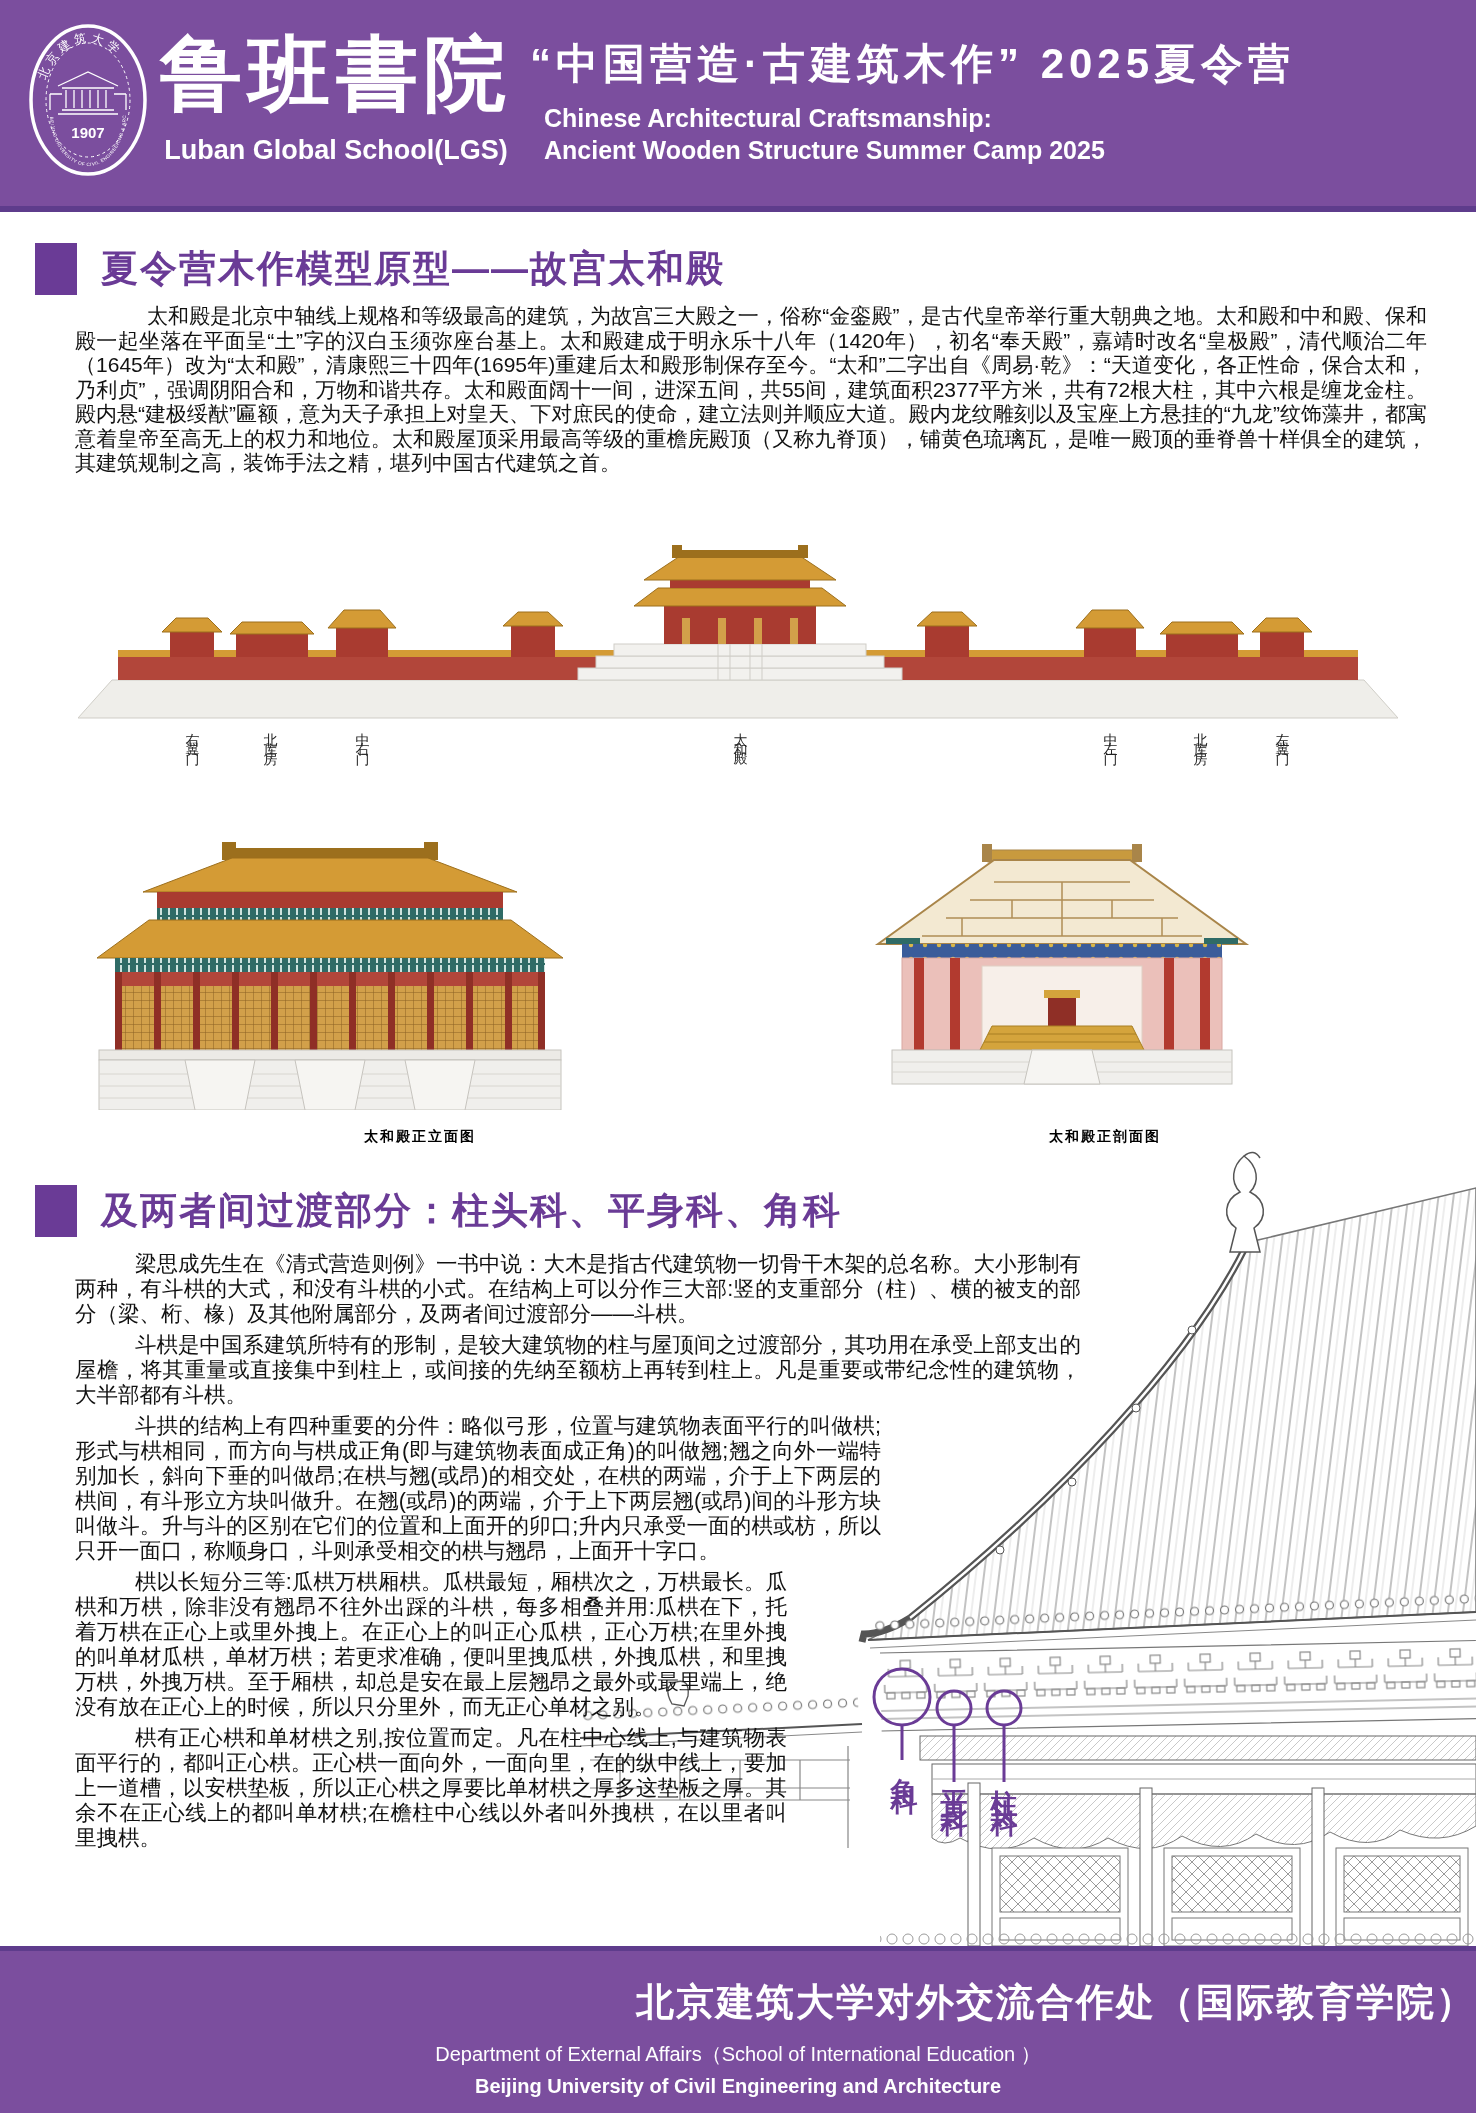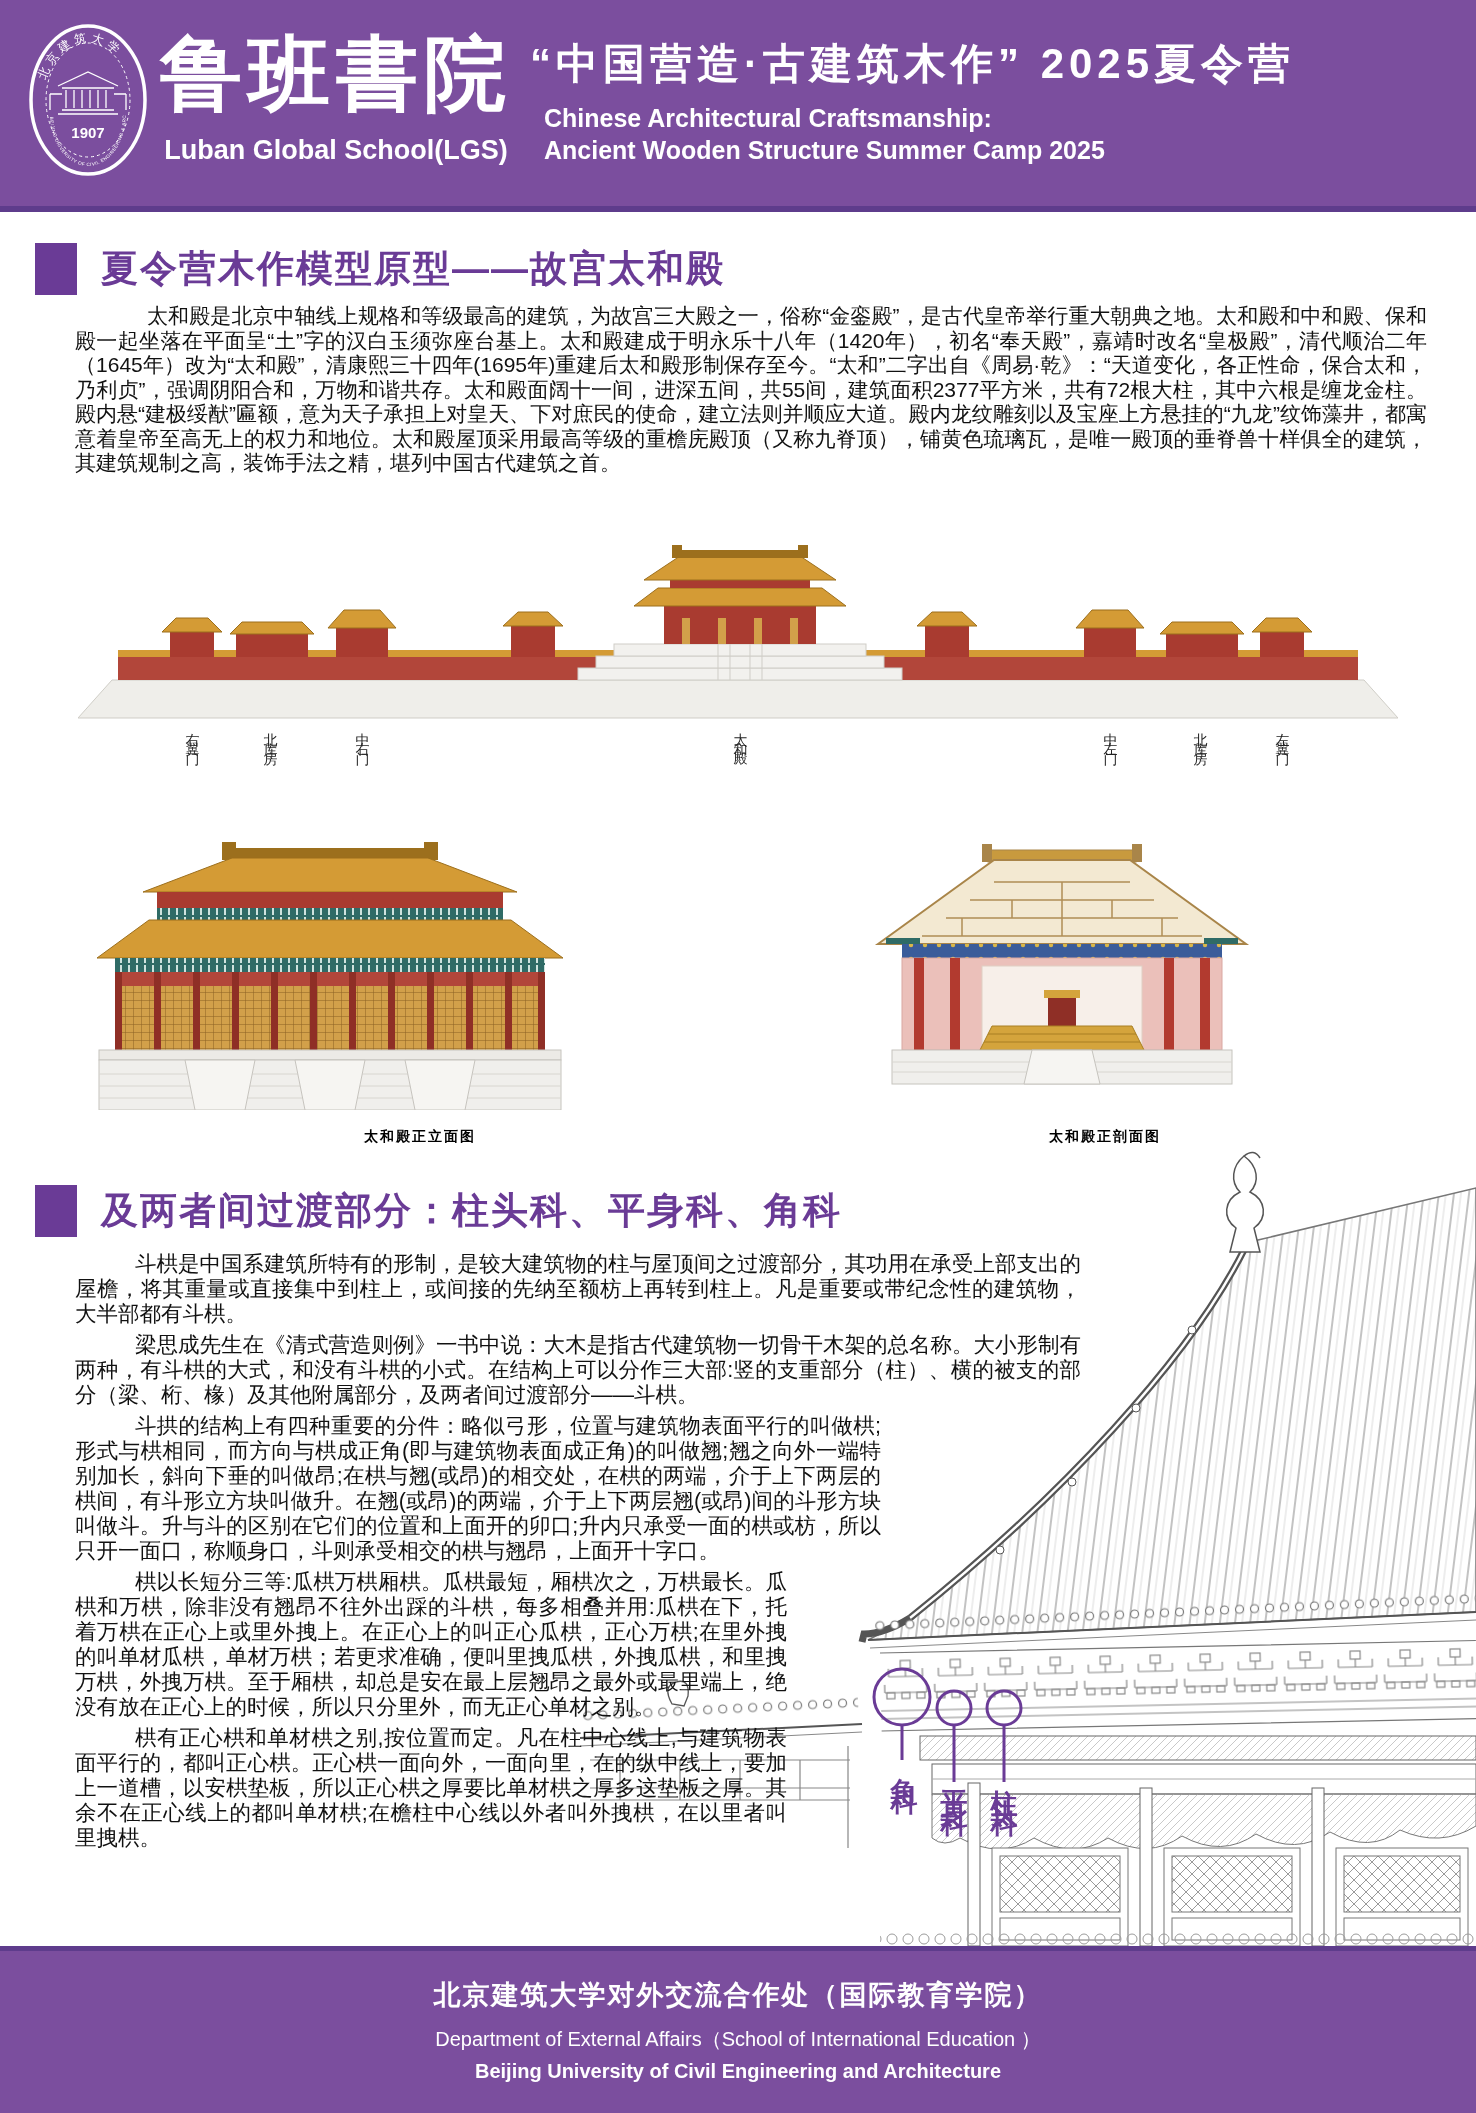--- a/index.html
+++ b/index.html
@@ -49,21 +49,21 @@
   .bigdraw{position:absolute;left:580px;top:1148px;}
   .dlabel{position:absolute;writing-mode:vertical-rl;font-size:27px;font-weight:bold;
           color:#6a3b96;letter-spacing:10px;}
   #dl0{left:886px;top:1756px;}
   #dl1{left:936px;top:1768px;}
   #dl2{left:986px;top:1768px;}
 
   
   .ftr{position:absolute;left:0;top:1946px;width:1476px;height:167px;background:#7b4e9e;
        border-top:5px solid #5e3c8c;box-sizing:border-box;color:#fff;text-align:center;}
-  .ftr-cn{font-size:27px;font-weight:bold;margin-top:26px;letter-spacing:2px;}
+  .ftr-cn{font-size:38px;font-weight:bold;margin-top:26px;letter-spacing:2px;text-align:right;}
   .ftr-en1{font-size:20px;margin-top:13px;}
   .ftr-en2{font-size:20px;margin-top:7px;font-weight:bold;}
 </style>
 </head>
 <body>
 
 <div class="page">
 
   <div class="hdr">
     <div class="seal">
@@ -370,22 +370,22 @@
         <circle cx="322" cy="549" r="28"></circle>
         <circle cx="374" cy="560" r="17"></circle>
         <circle cx="424" cy="560" r="17"></circle>
         <path d="M322,577 V612 M374,577 V634 M424,577 V634"></path>
       </g>
     </svg>
   </div>
 
   <div class="s2text">
     <div class="g-wide">
+      <p>梁思成先生在《清式营造则例》一书中说：大木是指古代建筑物一切骨干木架的总名称。大小形制有两种，有斗栱的大式，和没有斗栱的小式。在结构上可以分作三大部:竖的支重部分（柱）、横的被支的部分（梁、桁、椽）及其他附属部分，及两者间过渡部分——斗栱。</p>
       <p>斗栱是中国系建筑所特有的形制，是较大建筑物的柱与屋顶间之过渡部分，其功用在承受上部支出的屋檐，将其重量或直接集中到柱上，或间接的先纳至额枋上再转到柱上。凡是重要或带纪念性的建筑物，大半部都有斗栱。</p>
-      <p>梁思成先生在《清式营造则例》一书中说：大木是指古代建筑物一切骨干木架的总名称。大小形制有两种，有斗栱的大式，和没有斗栱的小式。在结构上可以分作三大部:竖的支重部分（柱）、横的被支的部分（梁、桁、椽）及其他附属部分，及两者间过渡部分——斗栱。</p>
     </div>
     <div class="g-mid">
       <p>斗拱的结构上有四种重要的分件：略似弓形，位置与建筑物表面平行的叫做栱;形式与栱相同，而方向与栱成正角(即与建筑物表面成正角)的叫做翘;翘之向外一端特别加长，斜向下垂的叫做昂;在栱与翘(或昂)的相交处，在栱的两端，介于上下两层的栱间，有斗形立方块叫做升。在翘(或昂)的两端，介于上下两层翘(或昂)间的斗形方块叫做斗。升与斗的区别在它们的位置和上面开的卯口;升内只承受一面的栱或枋，所以只开一面口，称顺身口，斗则承受相交的栱与翘昂，上面开十字口。</p>
     </div>
     <div class="g-narrow">
       <p>栱以长短分三等:瓜栱万栱厢栱。瓜栱最短，厢栱次之，万栱最长。瓜栱和万栱，除非没有翘昂不往外出踩的斗栱，每多相叠并用:瓜栱在下，托着万栱在正心上或里外拽上。在正心上的叫正心瓜栱，正心万栱;在里外拽的叫单材瓜栱，单材万栱；若更求准确，便叫里拽瓜栱，外拽瓜栱，和里拽万栱，外拽万栱。至于厢栱，却总是安在最上层翘昂之最外或最里端上，绝没有放在正心上的时候，所以只分里外，而无正心单材之别。</p>
       <p>栱有正心栱和单材栱之别,按位置而定。凡在柱中心线上,与建筑物表面平行的，都叫正心栱。正心栱一面向外，一面向里，在的纵中线上，要加上一道槽，以安栱垫板，所以正心栱之厚要比单材栱之厚多这垫板之厚。其余不在正心线上的都叫单材栱;在檐柱中心线以外者叫外拽栱，在以里者叫里拽栱。</p>
     </div>
   </div>
 

